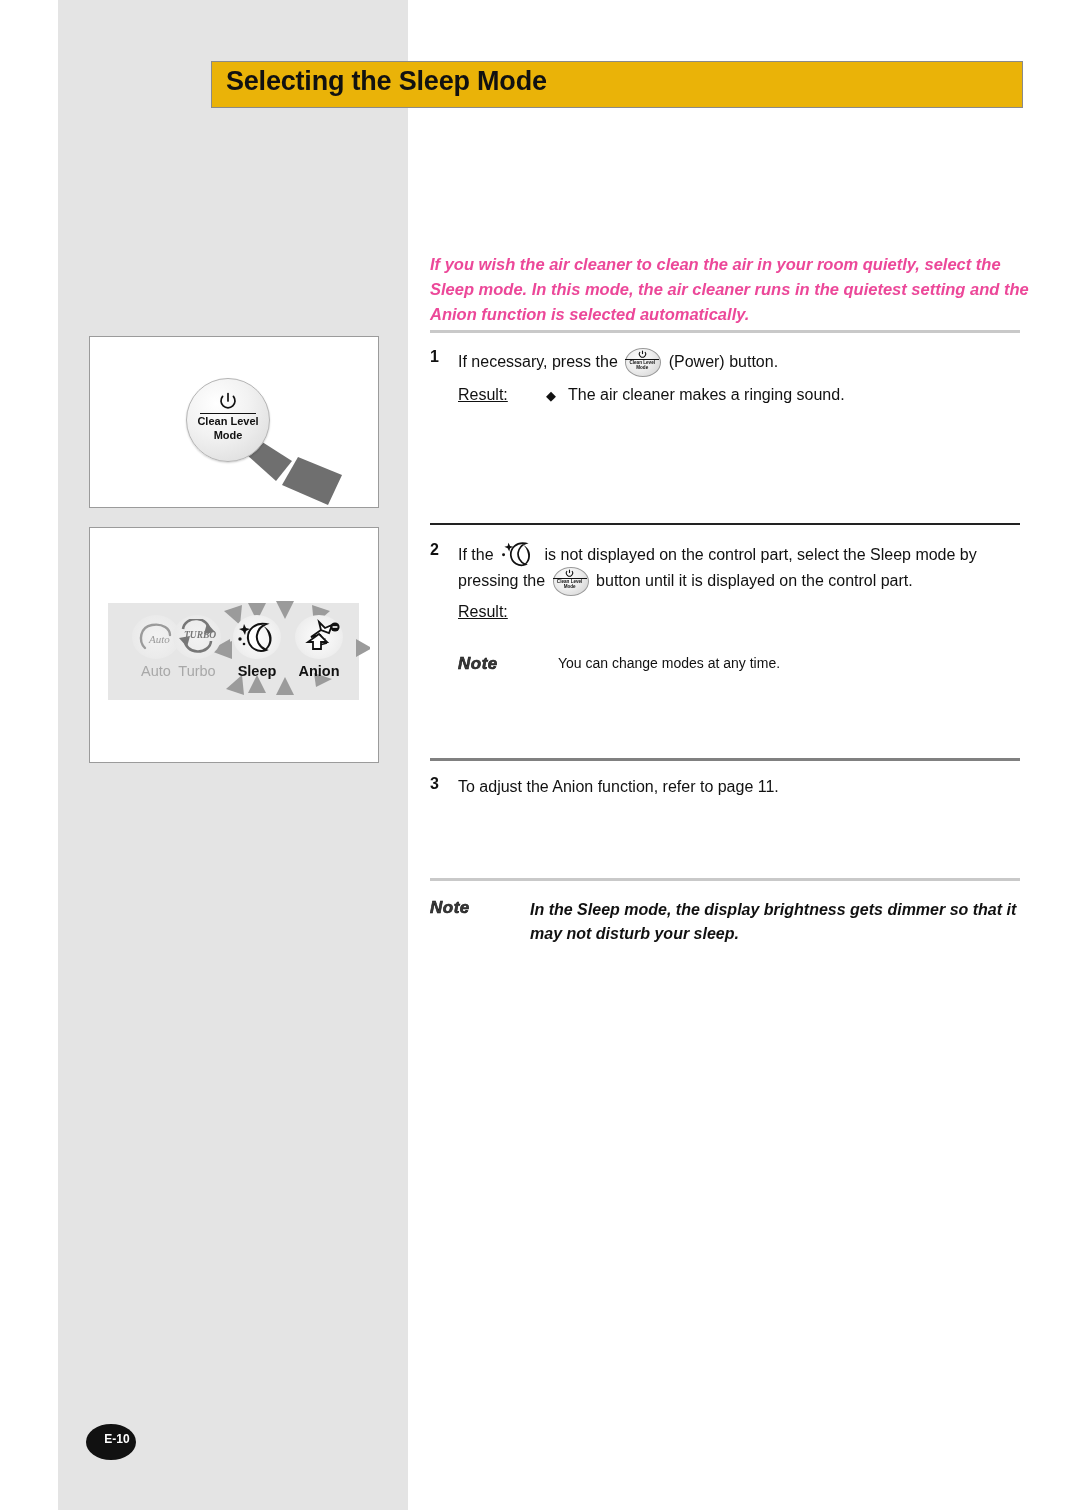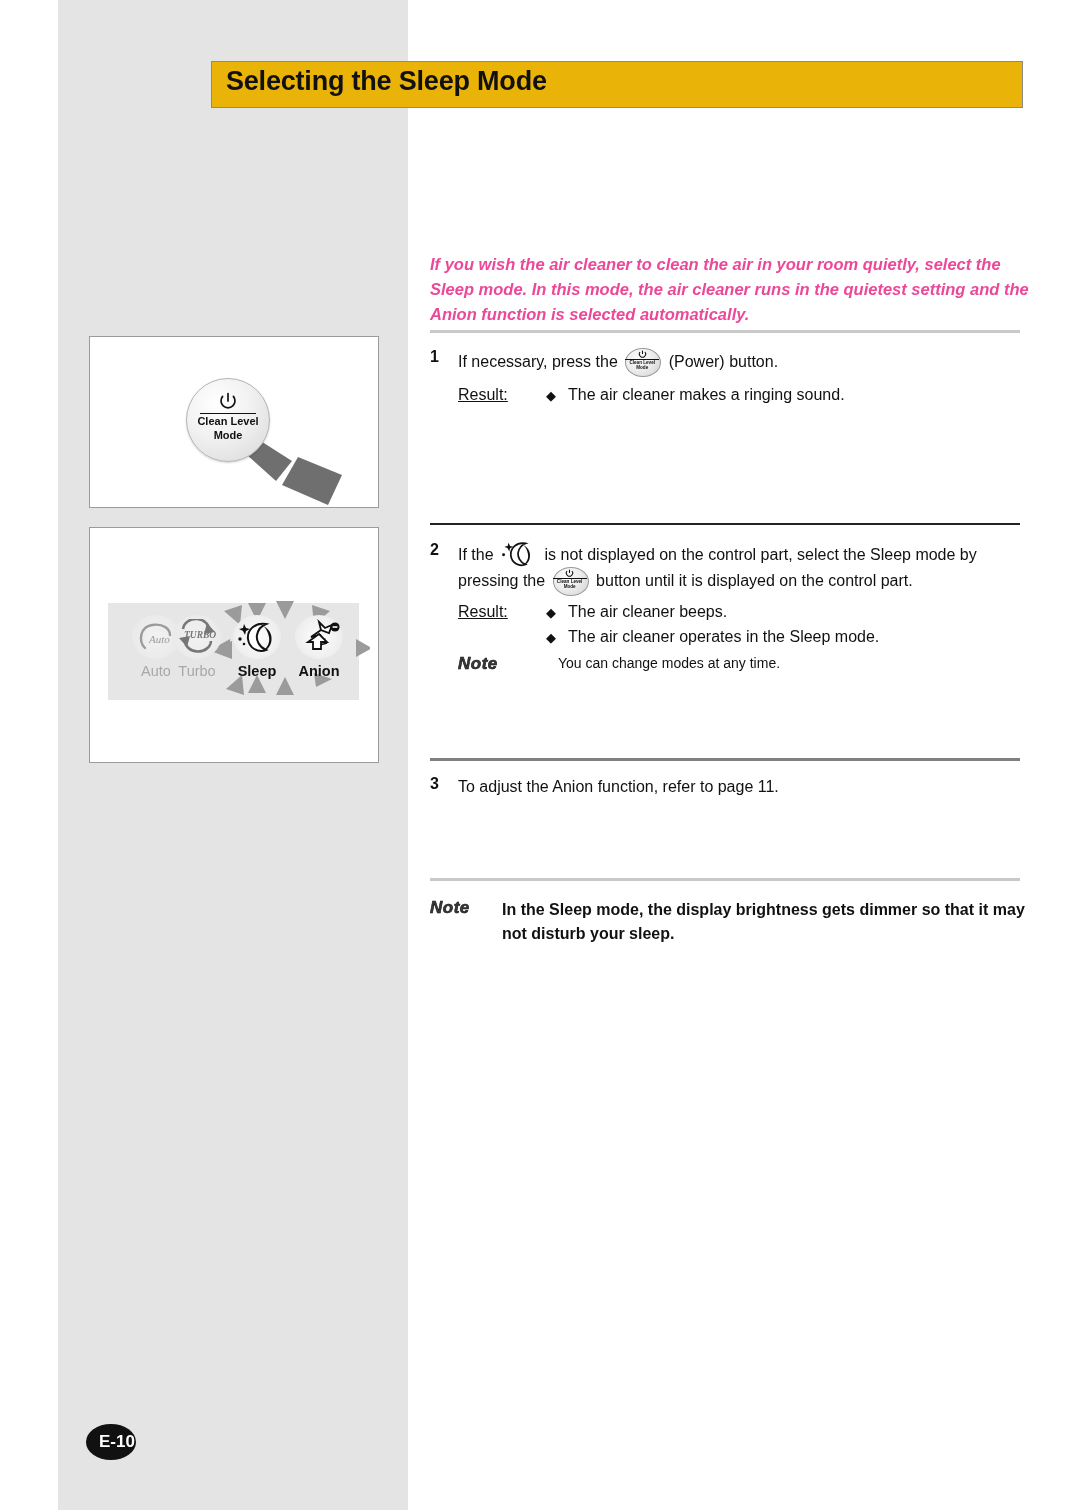--- a/index.html
+++ b/index.html
@@ -159,33 +159,33 @@
   
   .bottom-note {
     position:absolute; left:430px; top:898px; width:600px;
   }
   .bn-word {
     position:absolute; left:0; top:0;
     font-size:17px; font-weight:bold; font-style:italic; color:#3a3a3a;
     -webkit-text-stroke:0.6px #111; letter-spacing:0.5px;
   }
   .bn-text {
-    margin-left:72px; font-size:16px; font-weight:bold; 
+    margin-left:100px; font-size:16px; font-weight:bold; font-style:italic;
     line-height:24px; color:#111;
   }
 
   
   .page-badge {
     position:absolute; left:86px; top:1424px;
     width:50px; height:36px; border-radius:50%;
     background:#111111;
   }
   .page-badge span {
     position:absolute; left:0; top:8px; width:62px; text-align:center;
-    color:#ffffff; font-size:17px; font-weight:bold;
+    color:#ffffff; font-size:12px; font-weight:bold;
   }
 </style>
 </head>
 <body>
 
 <div class="gray-band"></div>
 
 <div class="title-box">
   <div class="title-text">Selecting the Sleep Mode</div>
 </div>
@@ -349,24 +349,20 @@
           </svg>
         </span>
         <span class="pwr-inline-l1">Clean Level</span>
         <span class="pwr-inline-l2">Mode</span>
       </span>
       <span>button until it is displayed on the control part.</span>
     </div>
 
     <div class="result-row" style="margin-top:6px;">
       <span class="result-label">Result:</span>
-      <div class="result-list">
-        <div><span class="diamond">◆</span><span>The air cleaner beeps.</span></div>
-        <div><span class="diamond">◆</span><span>The air cleaner operates in the Sleep mode.</span></div>
-      </div>
     </div>
   </div>
 
   <div class="note-row" style="margin-top:0;">
     <div class="note-word" style="top:113px;">Note</div>
     <div class="note-text" style="margin-left:128px; position:absolute; top:114px;">You can change modes at any time.</div>
   </div>
 </div>
 
 <div class="step" style="left:430px; top:775px; width:600px;">

